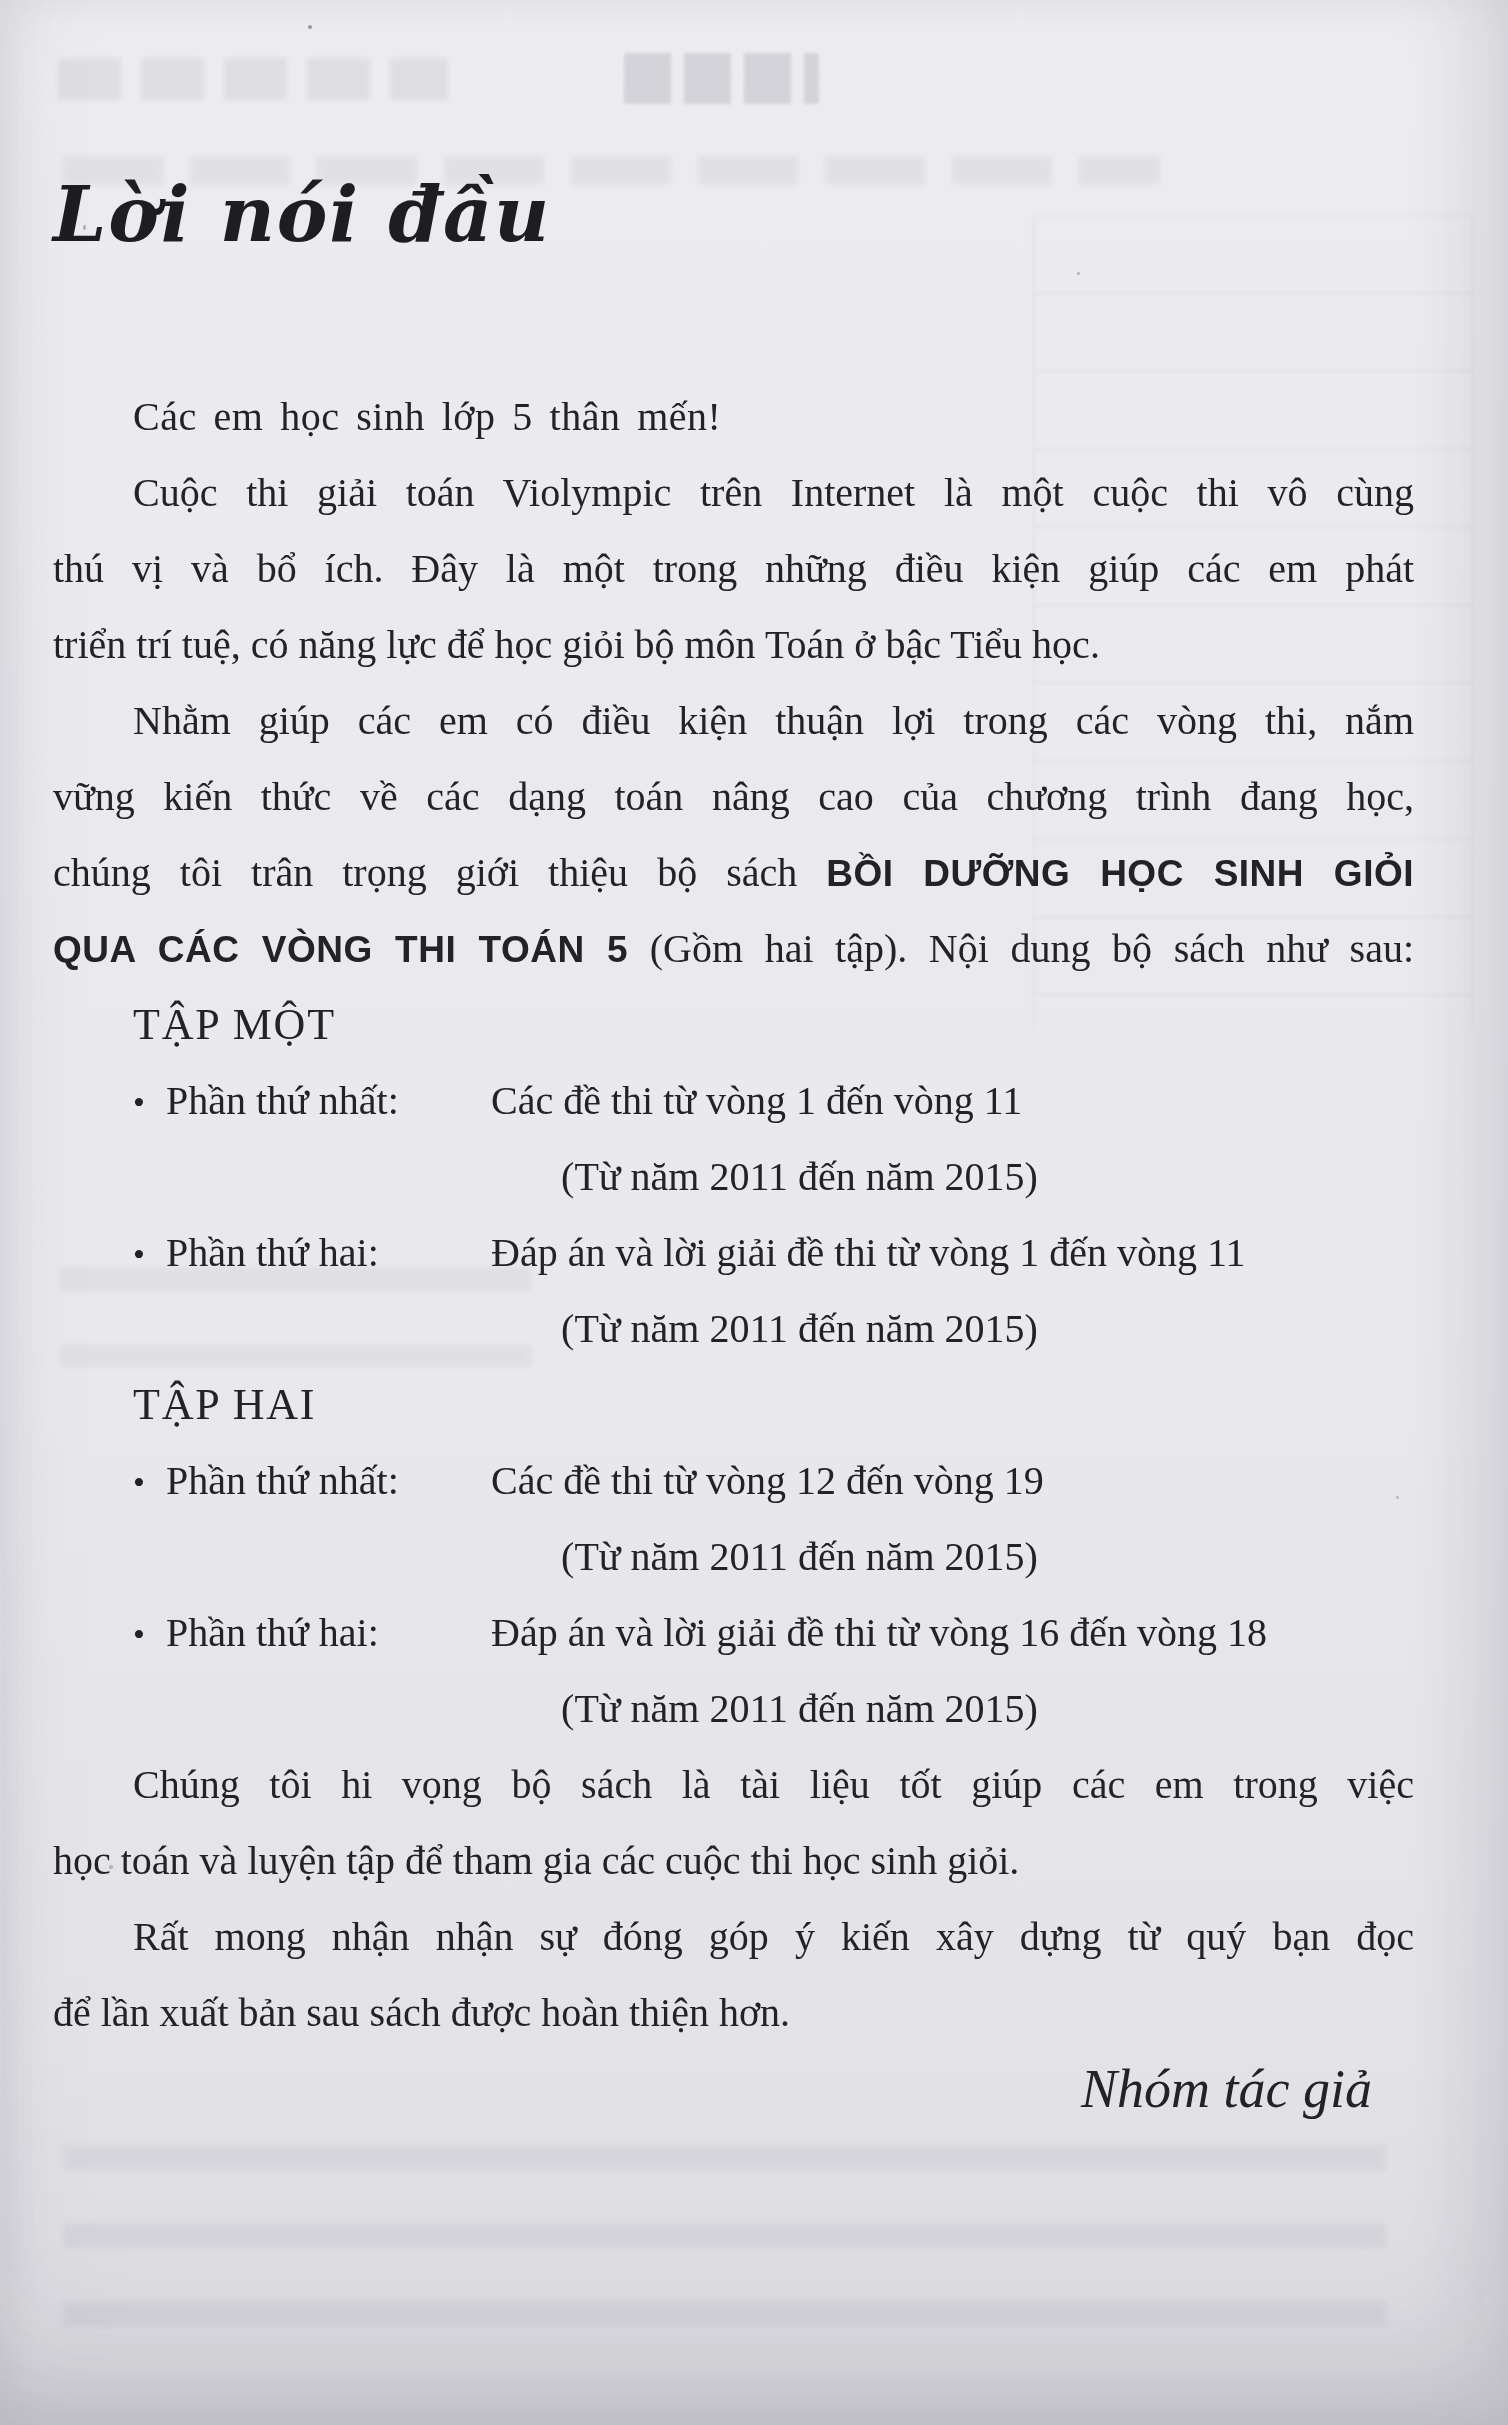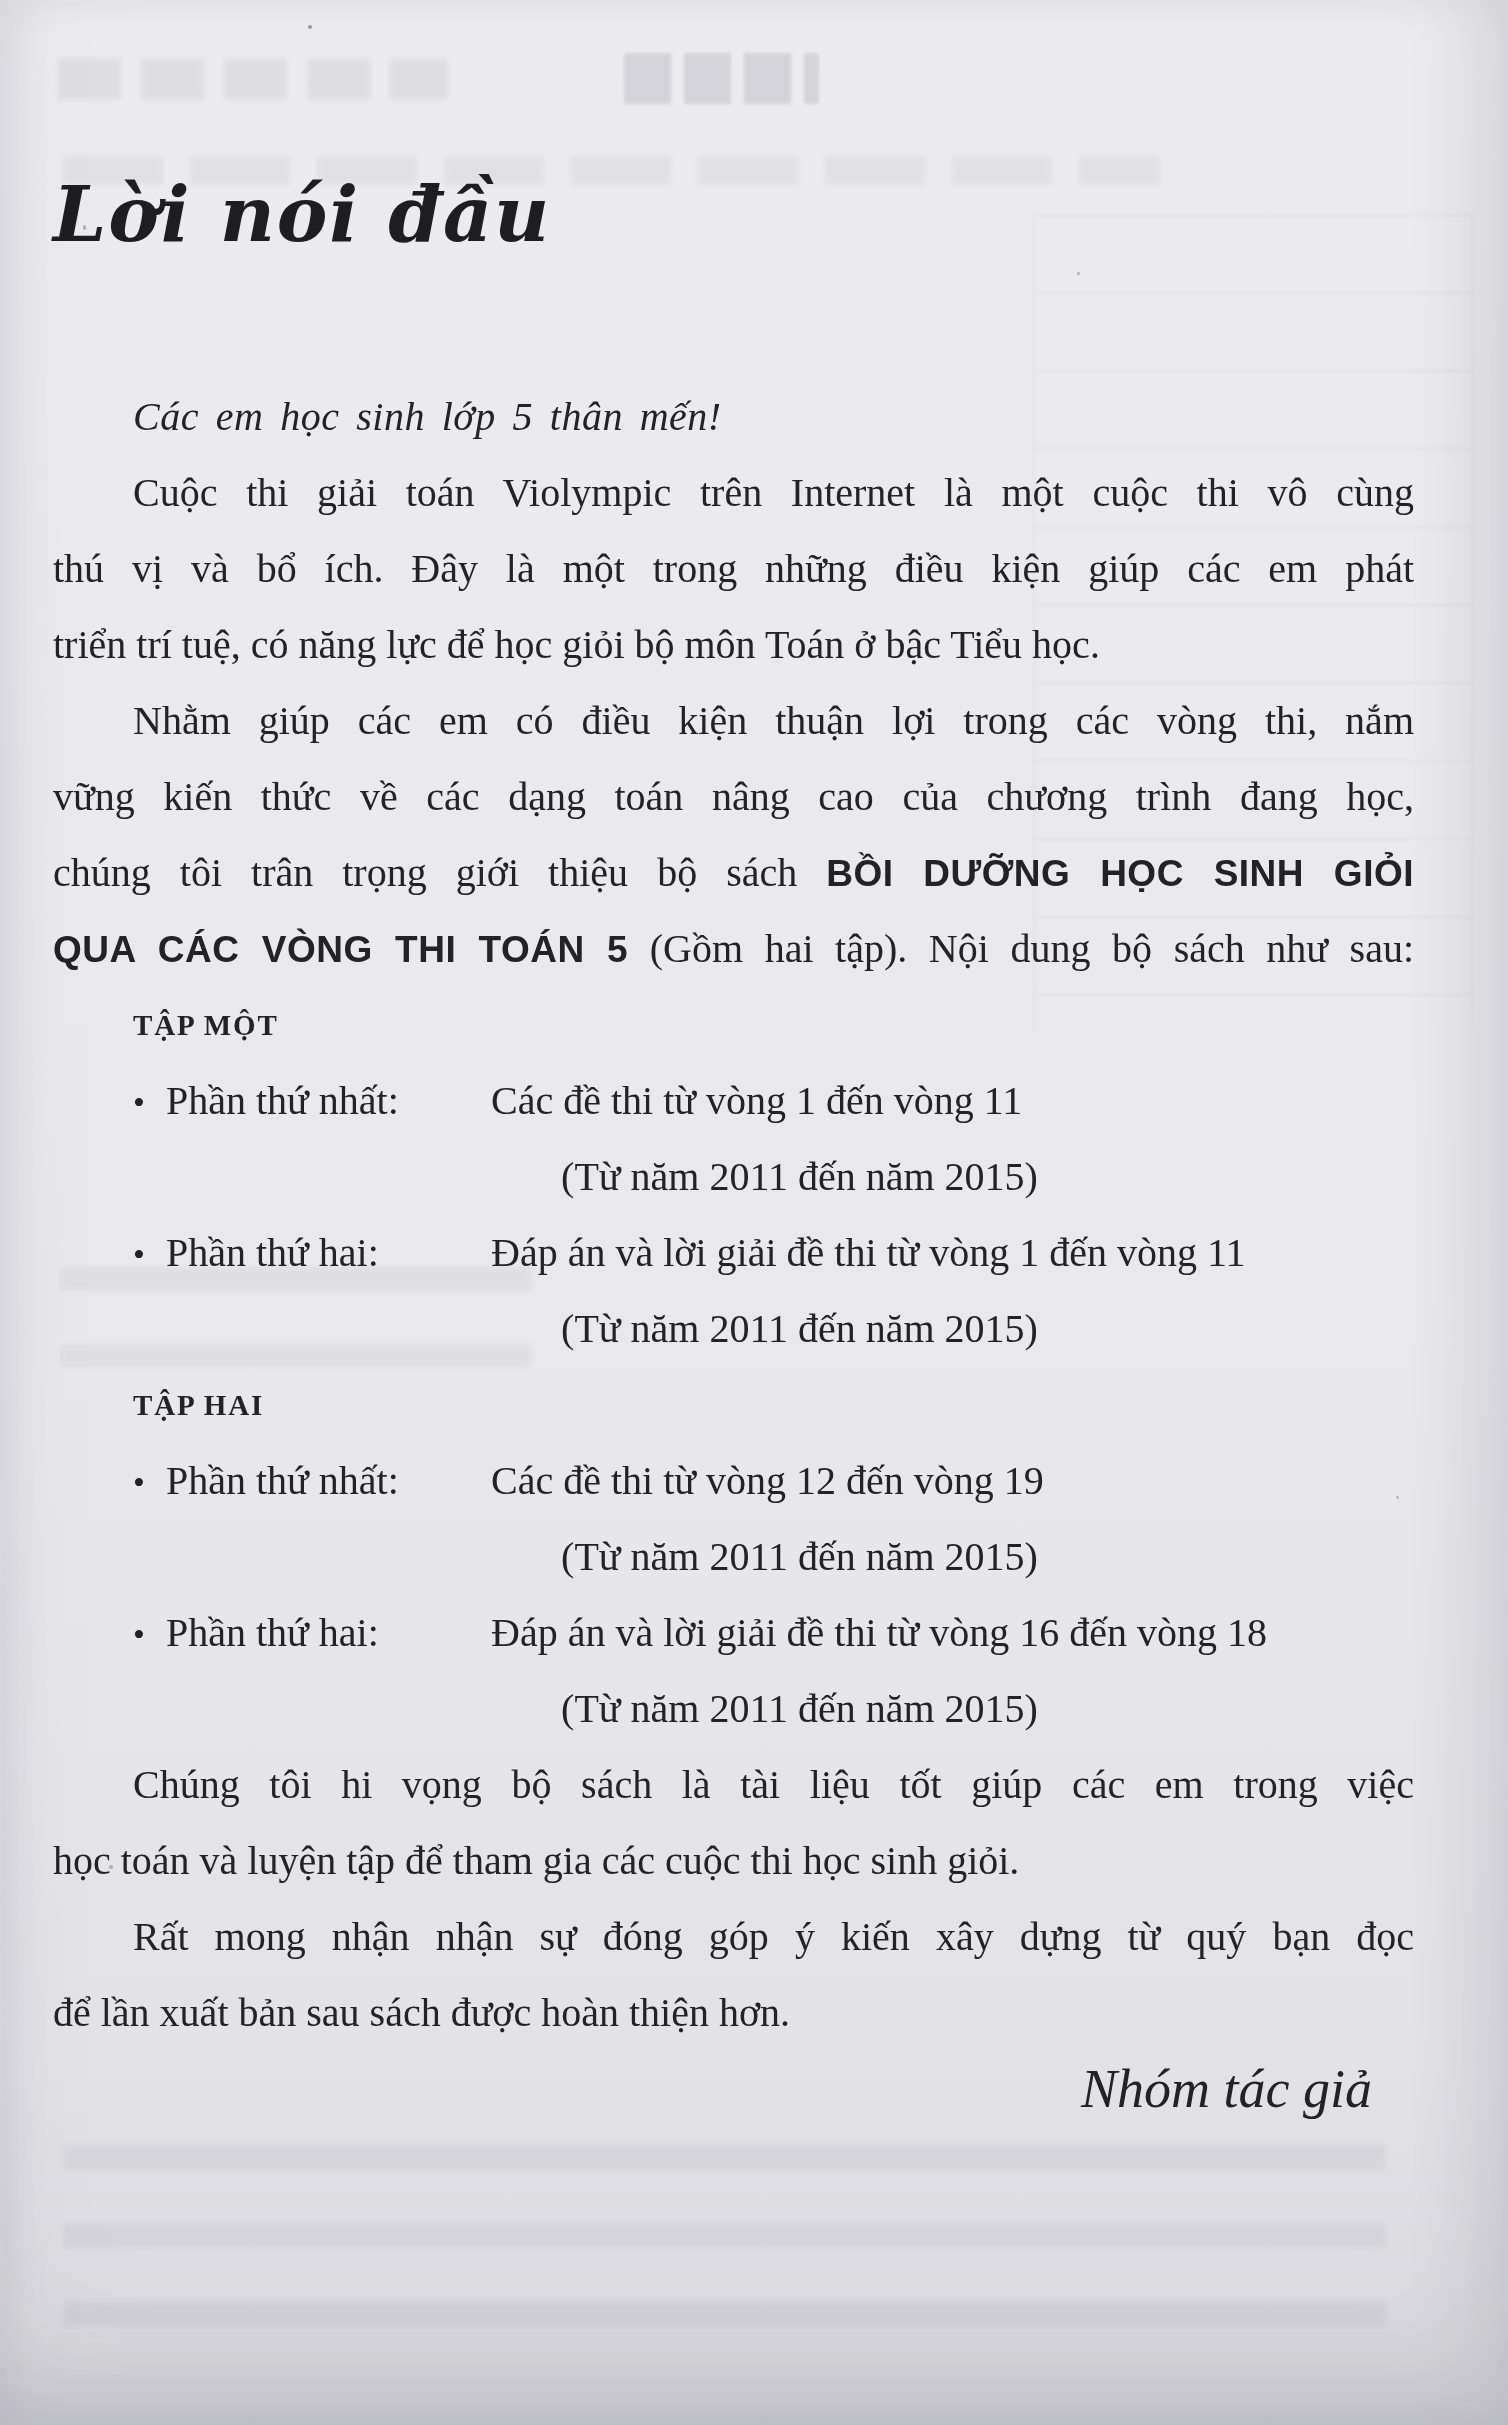--- a/index.html
+++ b/index.html
@@ -23,27 +23,27 @@
     position:absolute; top:170px; left:0; width:100%;
     text-align:left;
     font-family:"DejaVu Serif",serif; font-style:italic; font-weight:bold;
     font-size:76px; letter-spacing:1.8px; color:#1d1d22;
   }
   .lines { position:absolute; top:379px; left:0; width:100%; }
   .line { height:76px; line-height:76px; font-size:40px; white-space:nowrap; }
   .wrap { white-space:normal; }
   .indent { text-indent:80px; }
   .justify { text-align:justify; text-align-last:justify; white-space:normal; }
-  .ital { font-style:italic; }
+  .ital { }
   .salutation { word-spacing:6.3px; letter-spacing:0.5px; }
   .bsans {
     font-family:"Liberation Sans","DejaVu Sans",sans-serif;
     font-weight:700; font-size:37px; letter-spacing:0.5px;
   }
-  .heading { padding-left:80px; font-size:29px; letter-spacing:1.8px; font-weight:700; }
+  .heading { padding-left:80px; font-size:44px; letter-spacing:1.8px; font-weight:400; }
   .bullet-line { padding-left:80px; }
   .bullet-char { display:inline-block; width:33px; font-size:34px; }
   .part-label { display:inline-block; width:325px; }
   .part-title { }
   .years { text-align:center; margin-left:132px; }
   .sig { text-align:right; padding-right:42px; font-style:italic; font-size:54px; }
 
   
   .ghost { position:absolute; pointer-events:none; }
   .g-top1 { left:58px; top:58px; width:390px; height:42px; opacity:0.07; filter:blur(2.7px);

